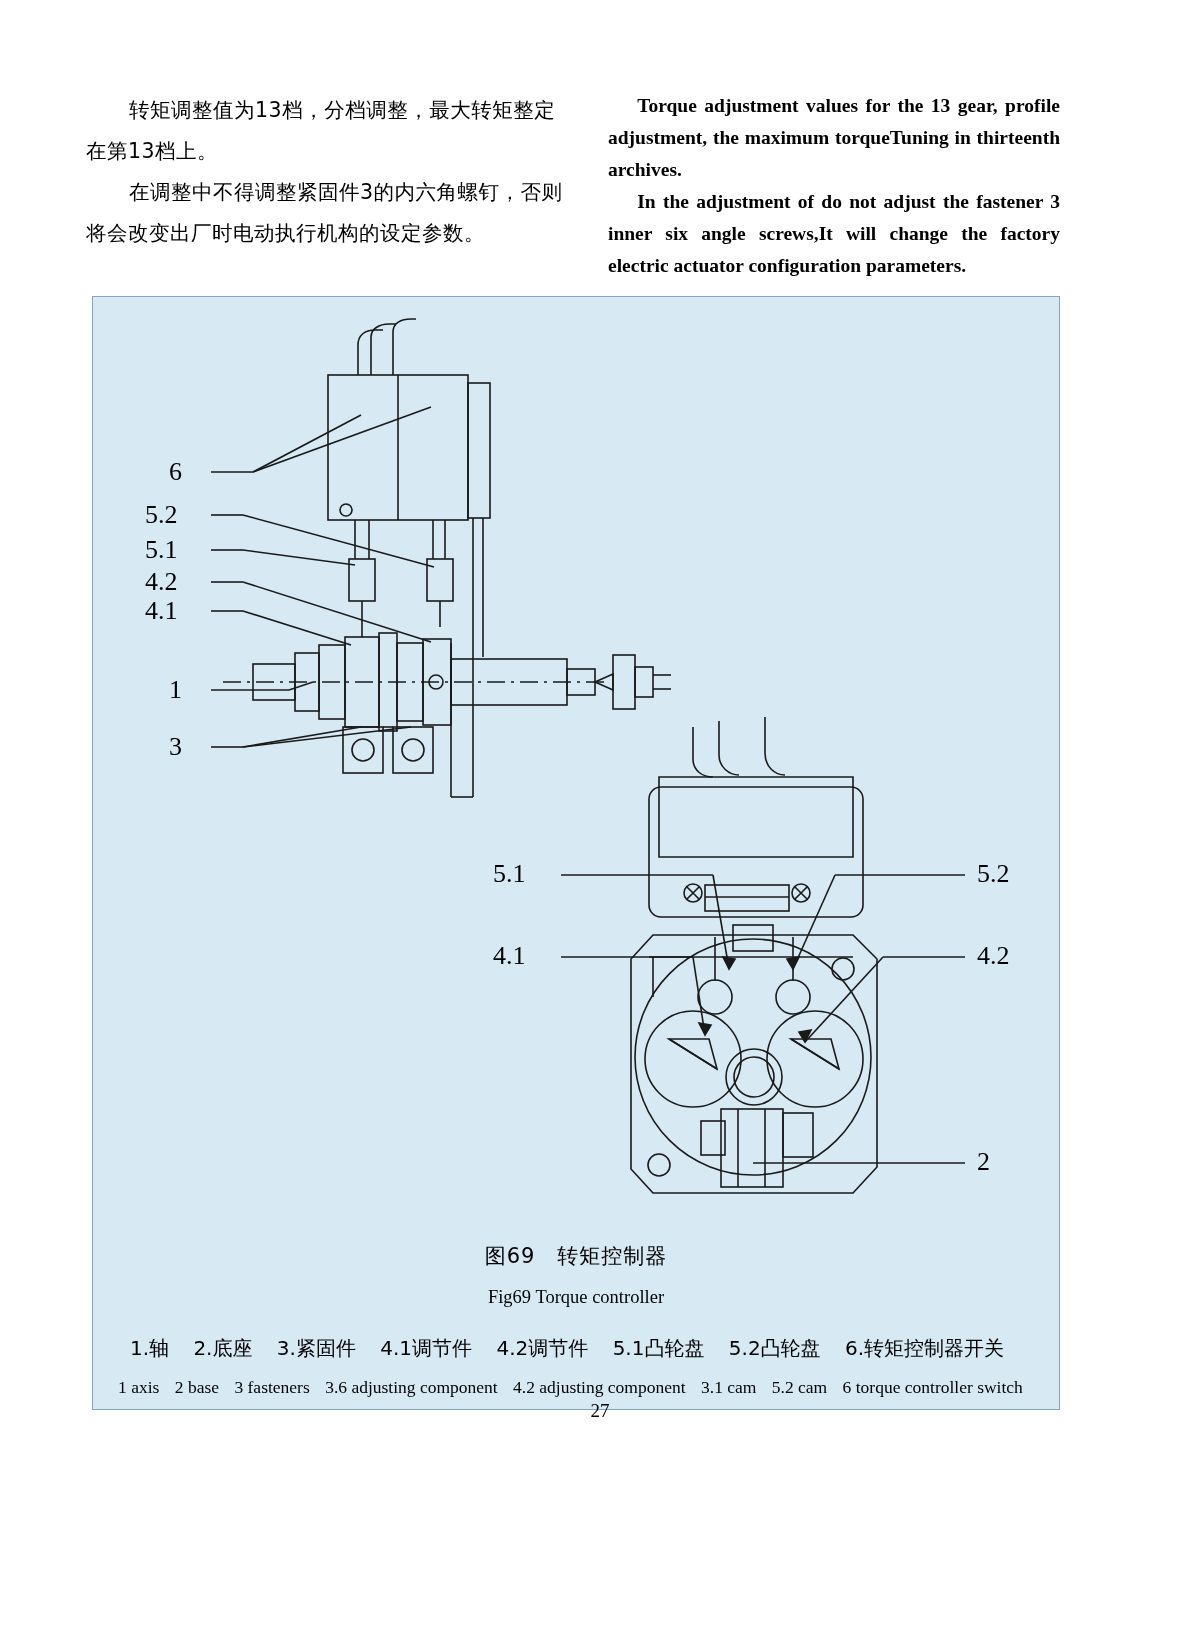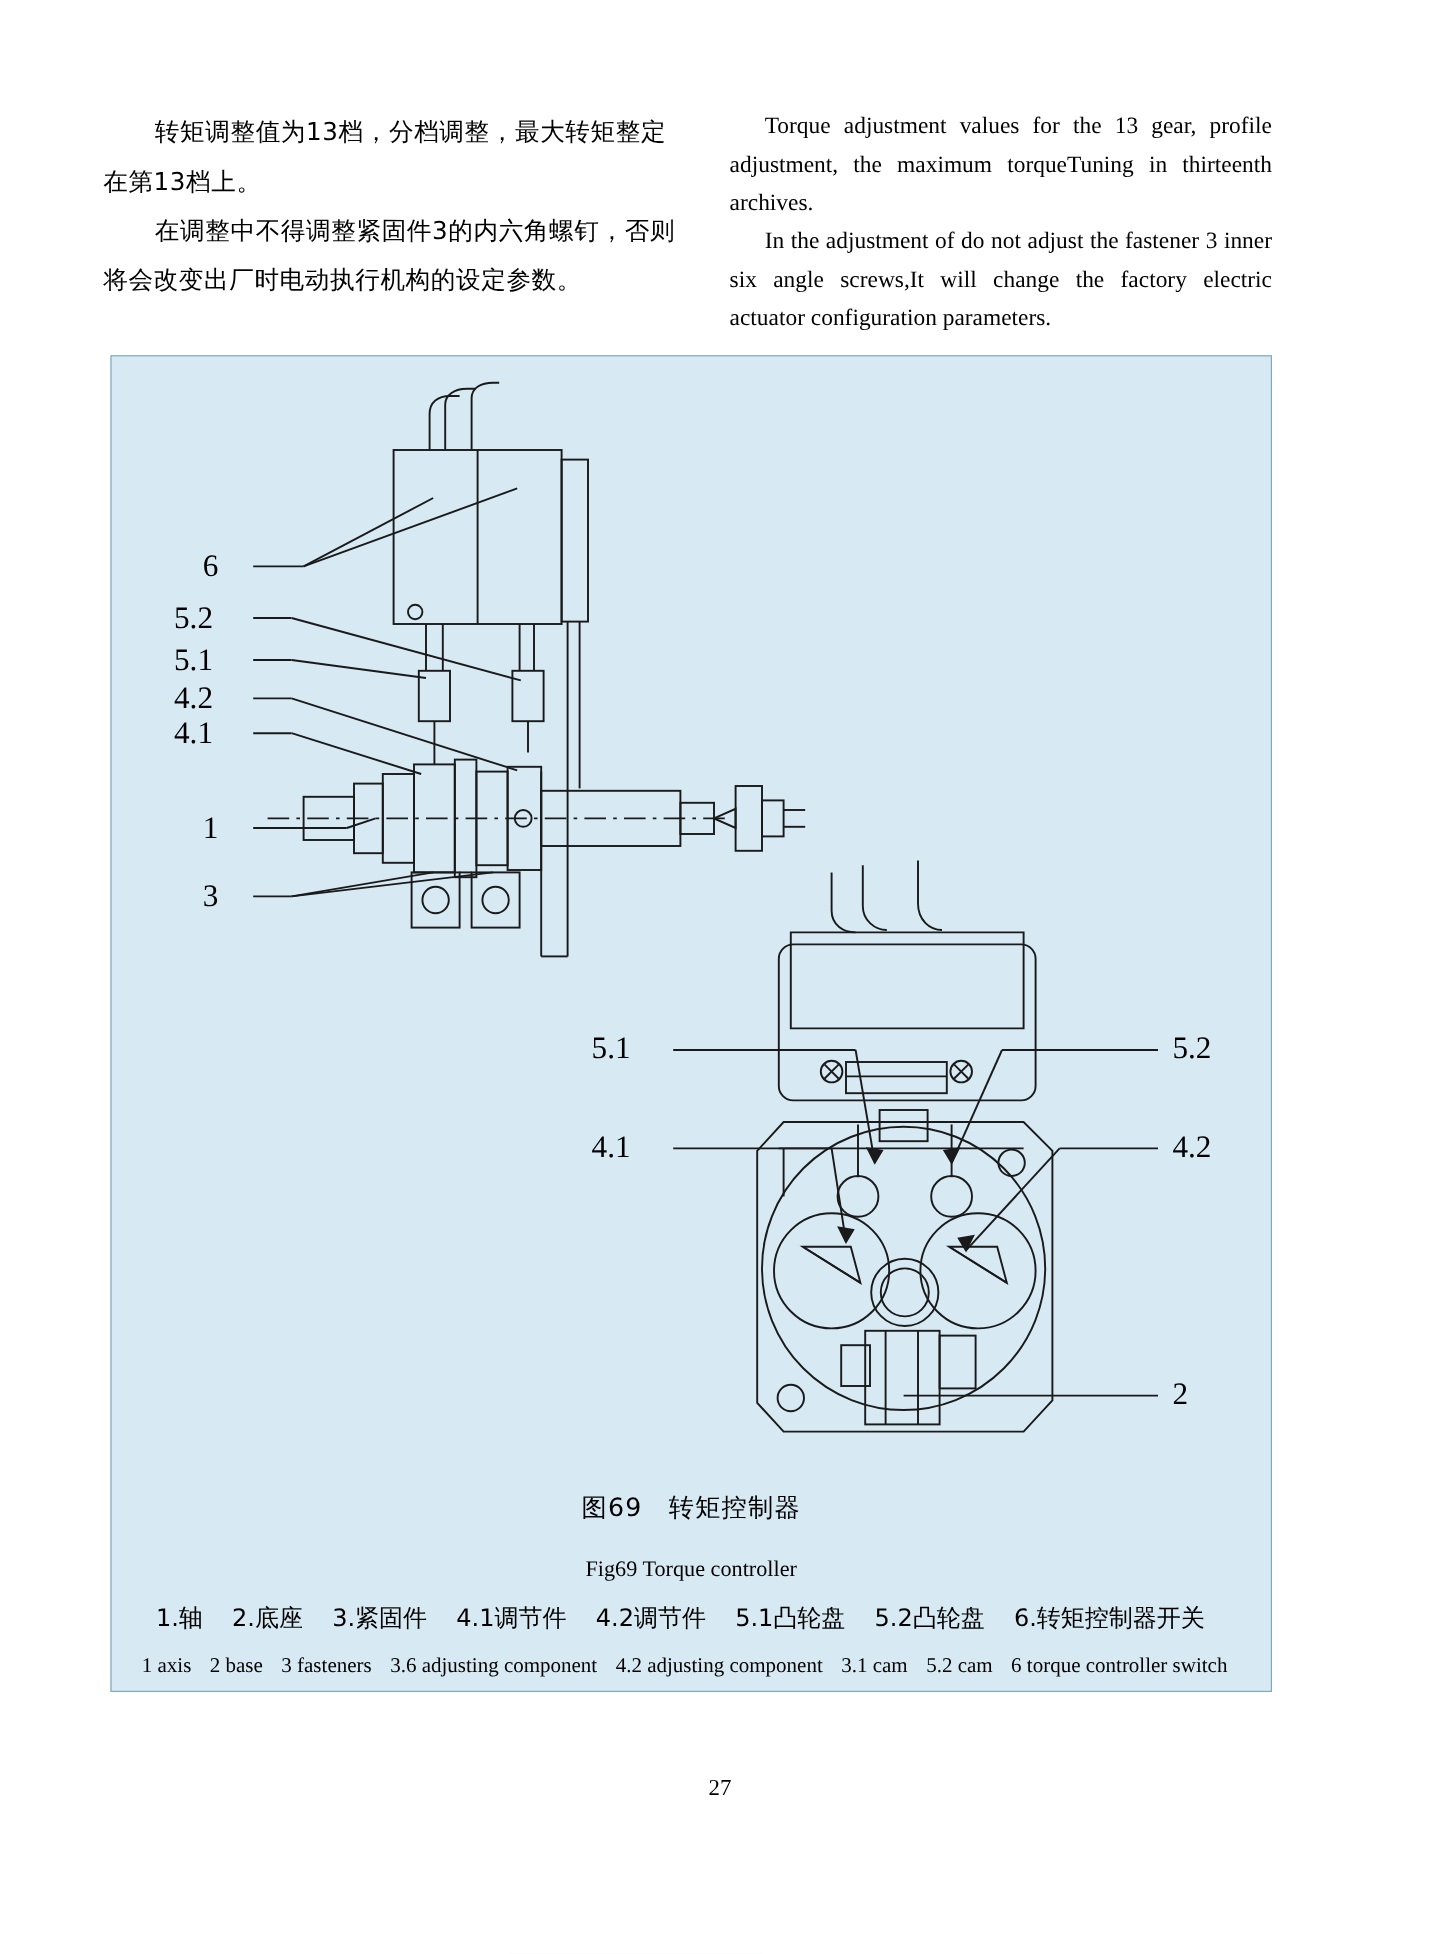--- a/index.html
+++ b/index.html
@@ -34,20 +34,21 @@
     margin: 0;
     text-indent: 2.1em;
   }
   .col-en {
     left: 608px;
     width: 452px;
     font-family: "Liberation Serif", serif;
     font-size: 19.5px;
     line-height: 32px;
     text-align: justify;
+    font-weight: bold;
   }
   .col-en p {
     margin: 0;
     text-indent: 1.5em;
   }
   .col-en p.first {
     text-indent: 1.5em;
   }
 
   
@@ -81,21 +82,20 @@
     letter-spacing: 1px;
   }
   .fig-caption-en {
     position: absolute;
     left: 0;
     right: 0;
     top: 990px;
     text-align: center;
     font-family: "Liberation Serif", serif;
     font-size: 18.5px;
-    margin-top: 11px;
   }
 
   
   .legend-cn {
     position: absolute;
     left: 6px;
     right: 6px;
     top: 1038px;
     text-align: center;
     font-family: "DejaVu Sans", sans-serif;
@@ -113,21 +113,21 @@
     font-size: 17.5px;
     white-space: nowrap;
   }
   .legend-en span.item { margin-right: 11px; }
 
   
   .page-number {
     position: absolute;
     left: 0;
     right: 0;
-    top: 1480px;
+    top: 1400px;
     text-align: center;
     font-family: "Liberation Serif", serif;
     font-size: 19px;
   }
 
   
   .callout {
     position: absolute;
     font-family: "Liberation Serif", serif;
     font-size: 26px;

